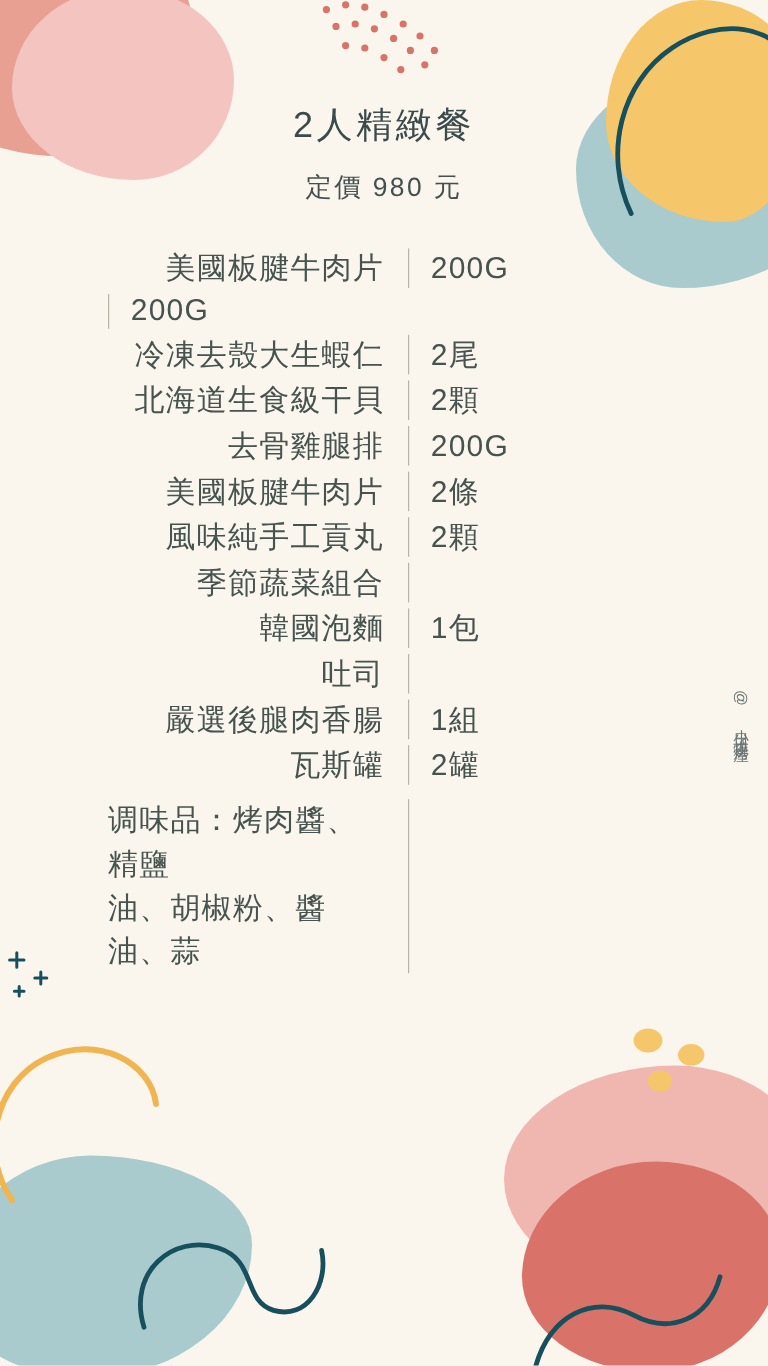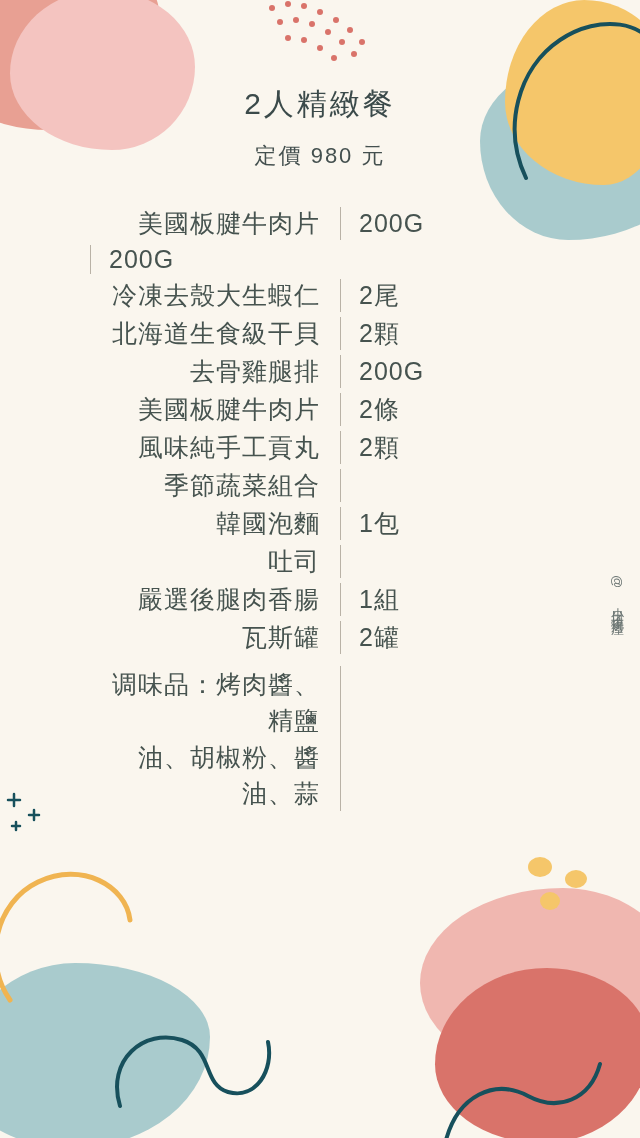--- a/index.html
+++ b/index.html
@@ -141,21 +141,20 @@
   }
 
   .seasoning {
     width: 460px;
     margin: 12px auto 0 auto;
     display: flex;
   }
   .seasoning-text {
     flex: 0 0 250px;
     padding-right: 20px;
-    text-align: right;
     font-size: 25px;
     line-height: 1.45;
     letter-spacing: 1px;
     color: #46534f;
   }
   .seasoning-rule {
     flex: 0 0 1px;
     background: #b9b2a6;
   }
   .seasoning-pad { flex: 1; }

